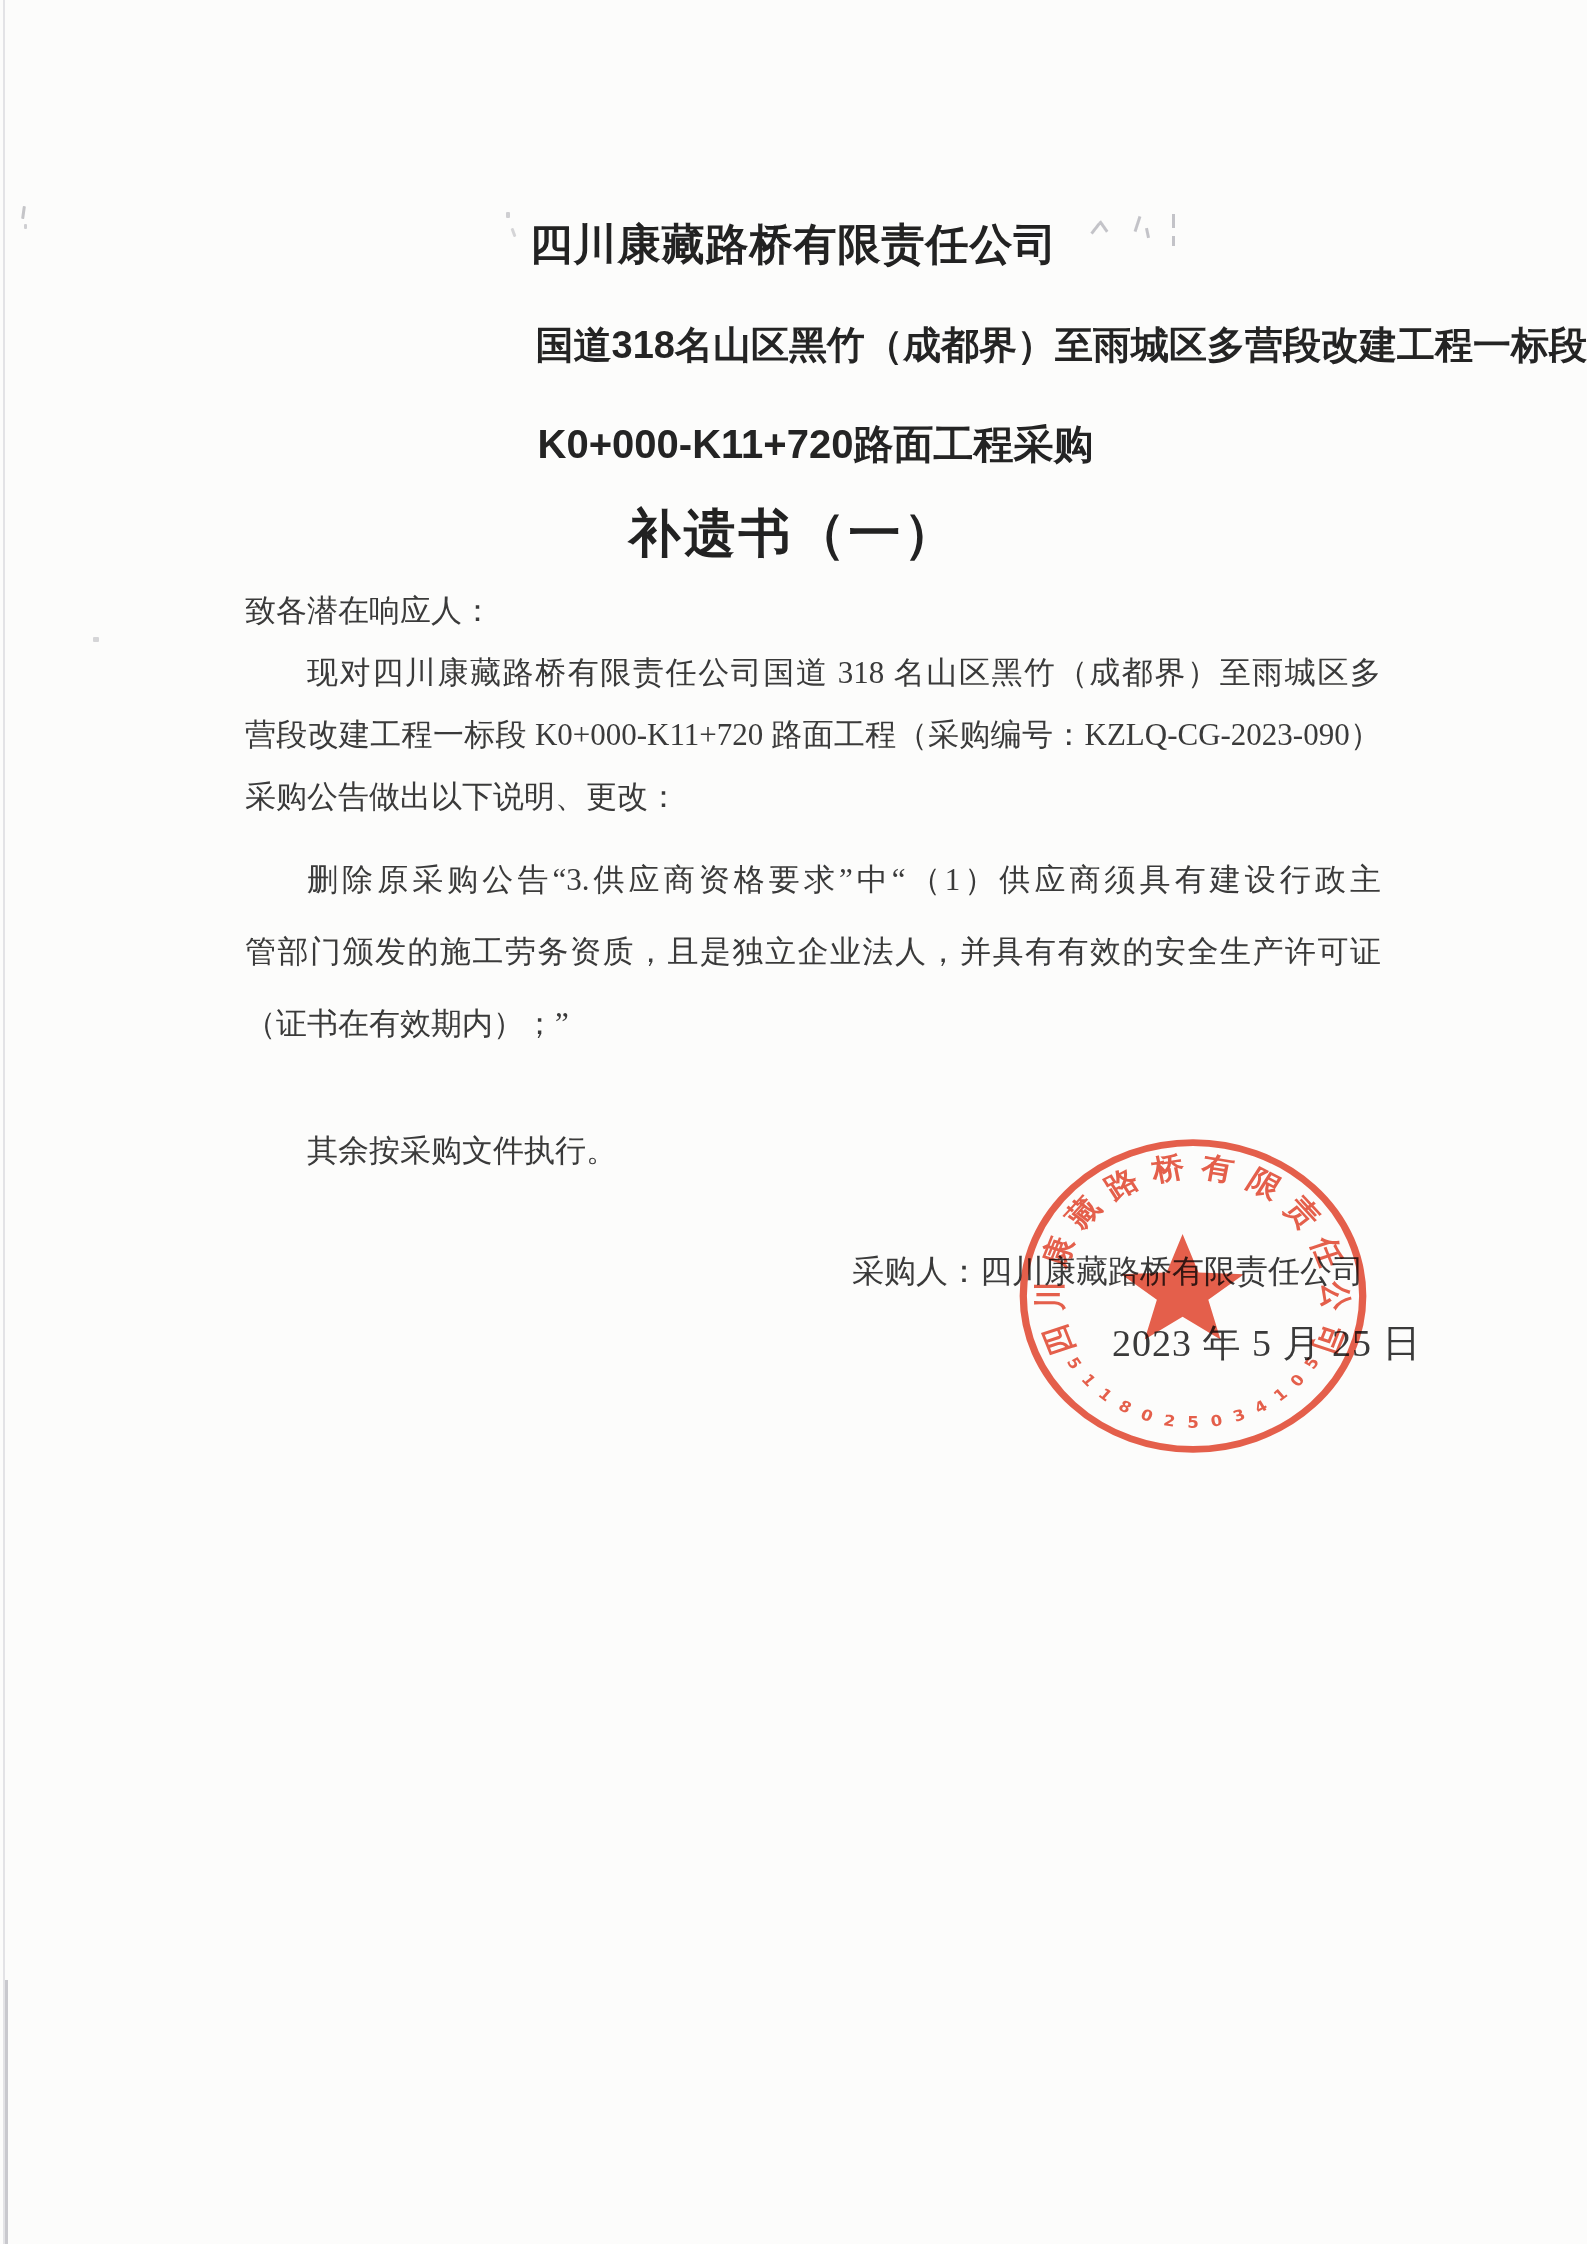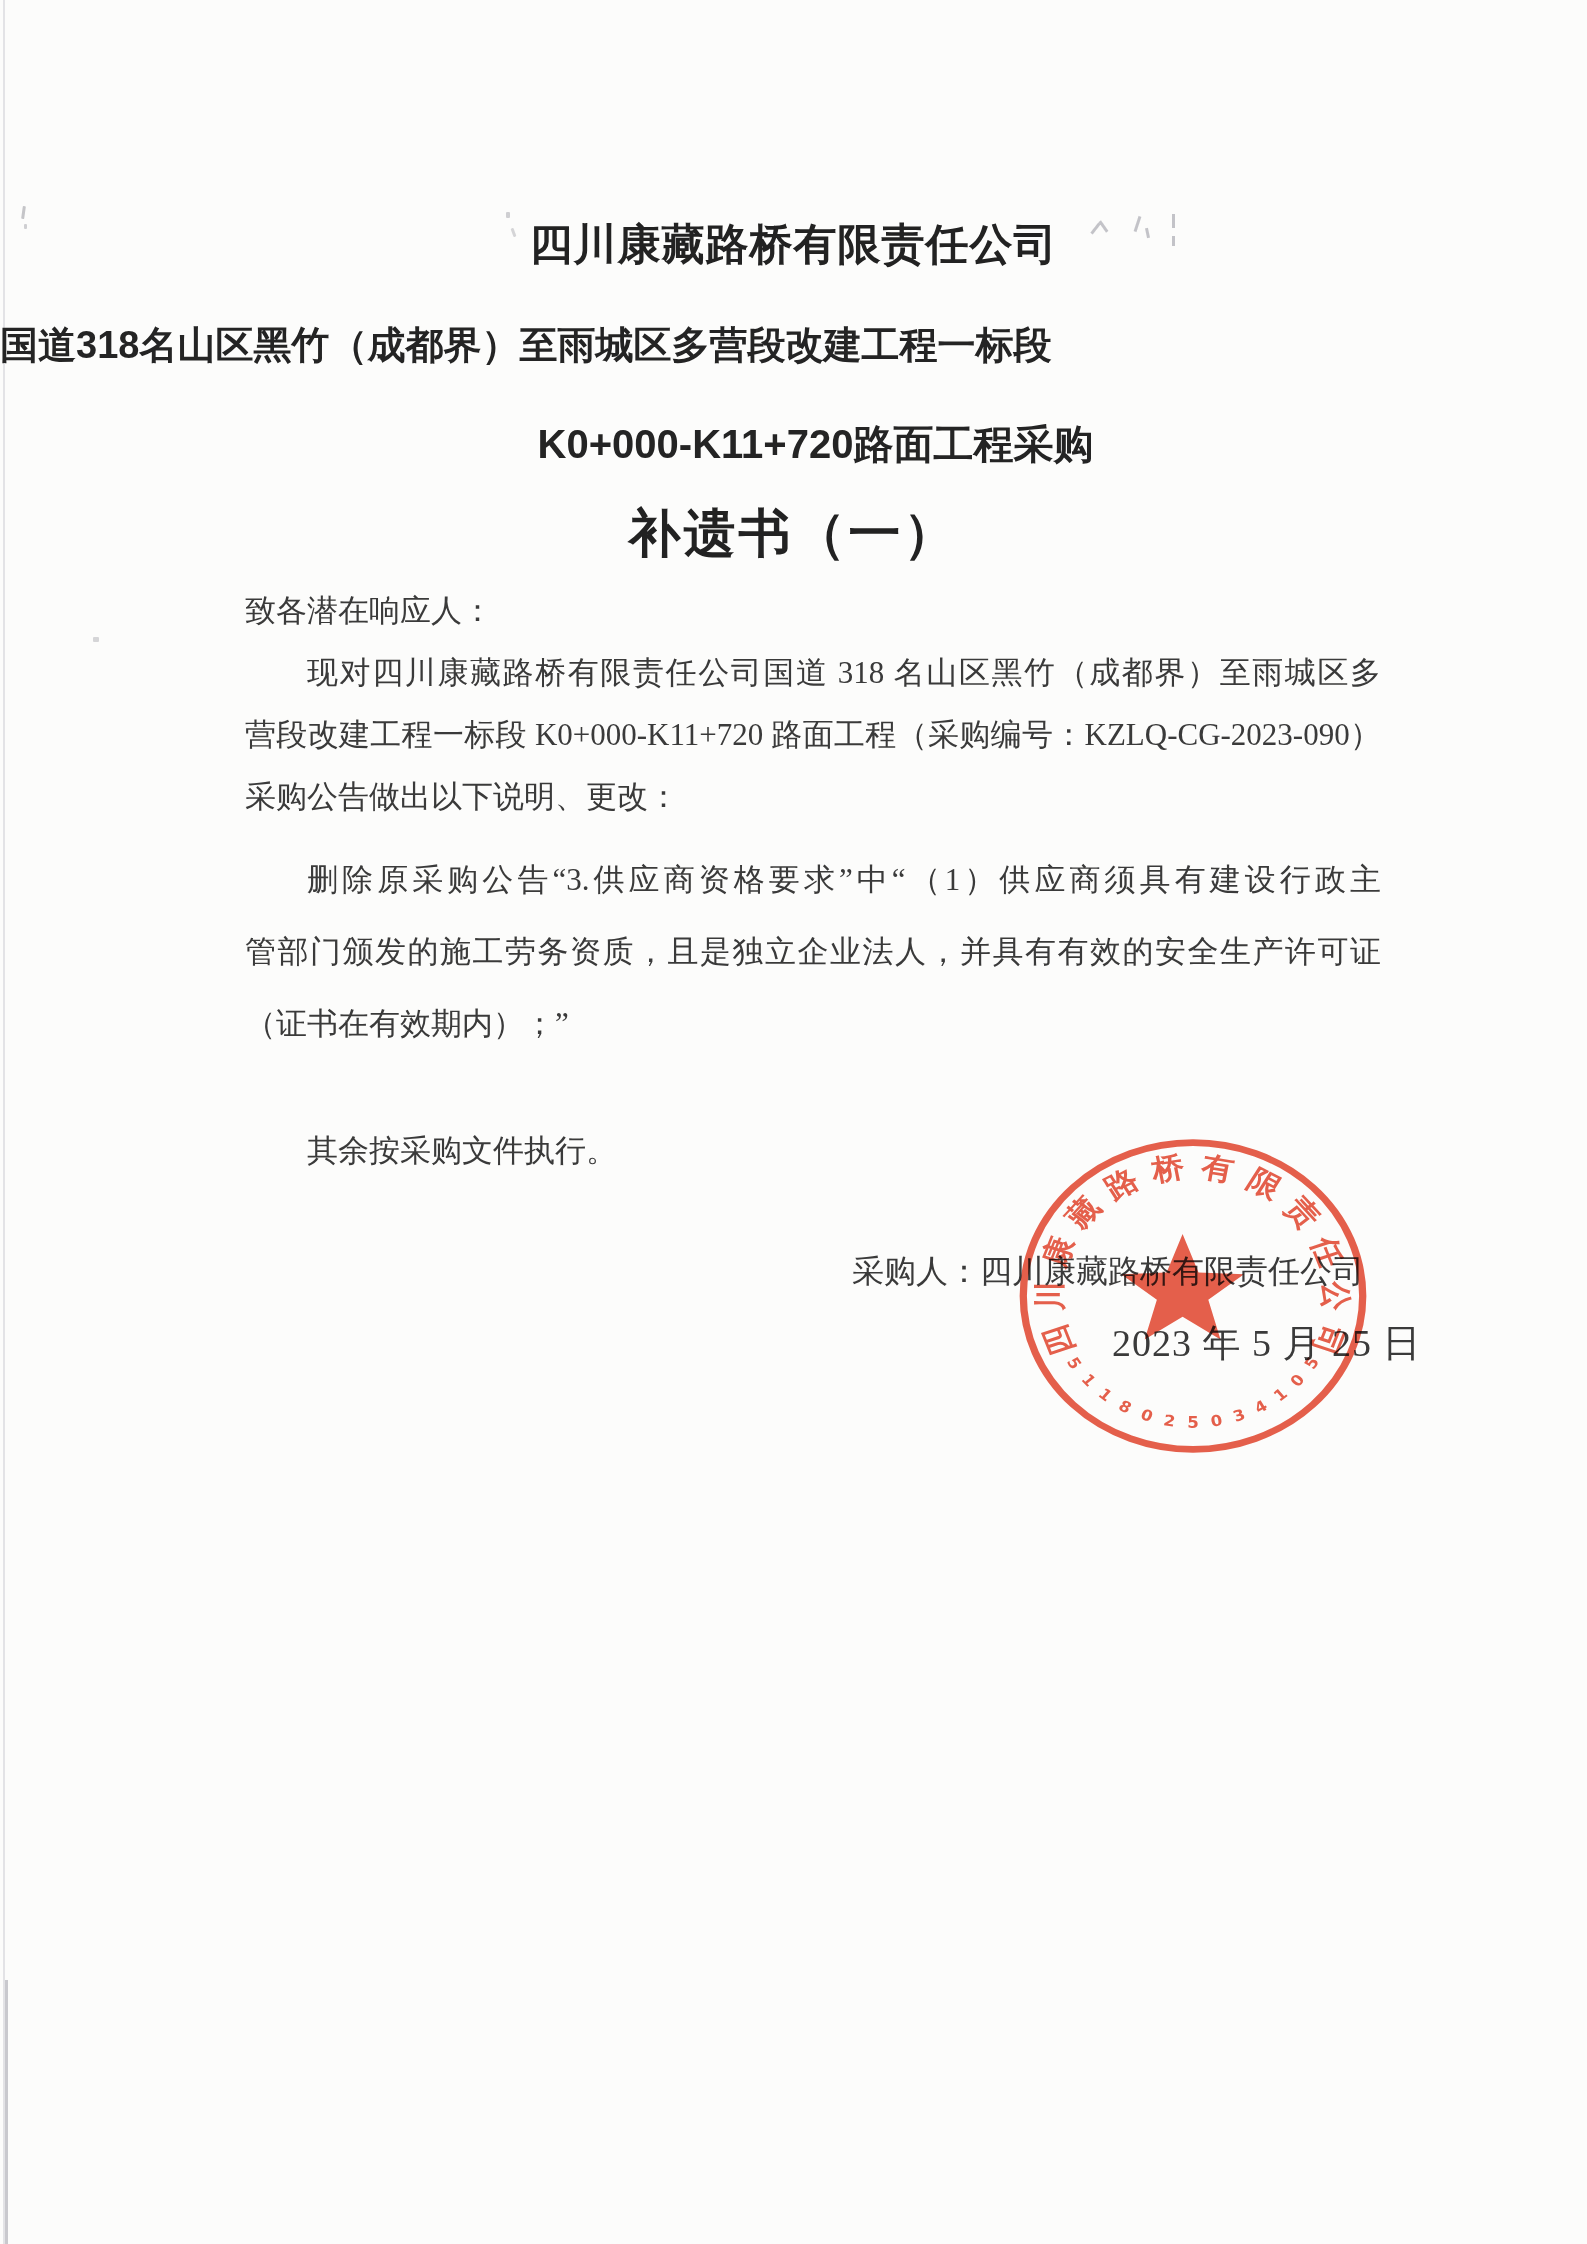--- a/index.html
+++ b/index.html
@@ -19,21 +19,21 @@
   .pencil{position:absolute;background:#80808c;opacity:.45;filter:blur(.4px);}
 
   
   .title{
     position:absolute;left:0;top:204px;width:100%;
     text-align:center;font-size:43px;font-weight:bold;color:#222;
     letter-spacing:1px;white-space:nowrap;margin-top:12px;
   }
   .subtitle{
     position:absolute;left:0;top:320px;width:100%;
-    text-align:left;font-size:38px;font-weight:bold;color:#242424;
+    text-align:right;font-size:38px;font-weight:bold;color:#242424;
     font-family:"Liberation Sans","DejaVu Sans",sans-serif;white-space:nowrap;
   }
   .line-k{
     position:absolute;left:0;top:417px;width:100%;
     text-align:center;font-size:40px;font-weight:bold;color:#242424;
     font-family:"Liberation Sans","DejaVu Sans",sans-serif;white-space:nowrap;padding-left:22px;
   }
   .line-buyi{
     position:absolute;left:0;top:499px;width:100%;
     text-align:center;font-size:52px;font-weight:bold;color:#222;

